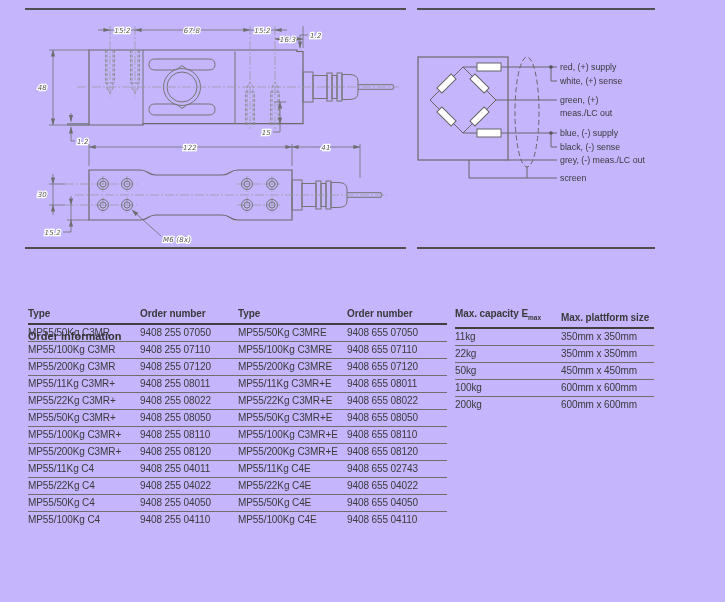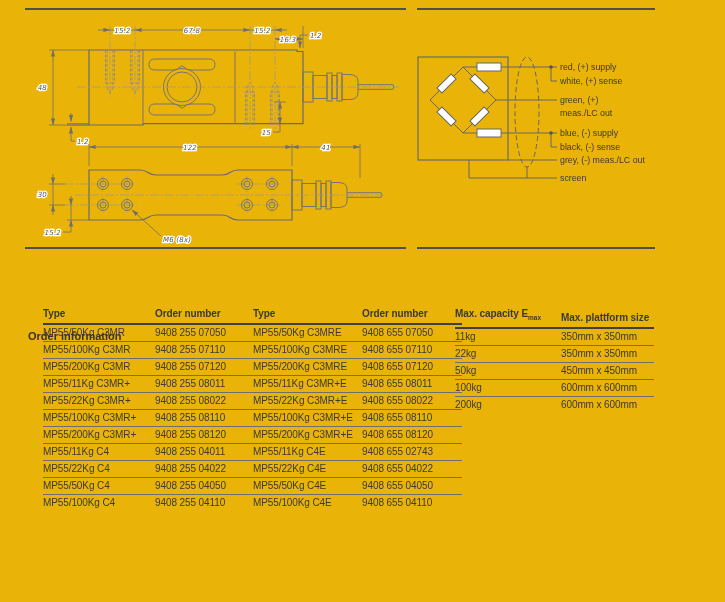--- a/index.html
+++ b/index.html
@@ -1,17 +1,17 @@
 <!DOCTYPE html>
 <html><head>
 <meta charset="utf-8">
 <style>
   html,body { margin:0; padding:0; background:#e8e8e8; }
   .page {
-    position:relative; width:725px; height:602px; background:#eab308;
+    position:relative; width:725px; height:602px; background:#c4b5fd;
     font-family:"Liberation Sans", sans-serif; color:#3a3a3a; overflow:hidden;
   }
   .figbox {
     position:absolute; top:8px; height:241px;
     border-top:2px solid #4f4f4f; border-bottom:2px solid #4f4f4f;
     box-sizing:border-box;
   }
   .figbox svg { display:block; }
   .fig-left  { left:25px;  width:381px; }
   .fig-right { left:417px; width:238px; }
@@ -27,21 +27,21 @@
   .tbl th {
     font-weight:bold; text-align:left; vertical-align:bottom;
     border-bottom:2.5px solid #3f3f3f; padding:2px 2px 4px 0;
     line-height:11px;
   }
   .tbl td {
     border-bottom:1.8px solid #6e6e6e; padding:2px 2px 3px 0;
     line-height:11px; white-space:nowrap; overflow:hidden;
   }
   .tbl tr:last-child td { border-bottom:none; }
-  .tbl-order    { left:43px;  top:306px; width:419px; }
+  .tbl-order    { left:28px;  top:306px; width:419px; }
   .tbl-capacity { left:455px; top:306px; width:199px; }
   .tbl sub { font-size:6.5px; letter-spacing:0; }
 
   
   .ln   { stroke:#757575; fill:none; stroke-width:1; }
   .ln2  { stroke:#6a6a6a; fill:none; stroke-width:1.2; }
   .dash { stroke:#8a8a8a; fill:none; stroke-width:0.9; stroke-dasharray:3 1.6; }
   .cl   { stroke:#9a9a9a; fill:none; stroke-width:0.7; stroke-dasharray:9 2 2 2; }
   .dim  { stroke:#6e6e6e; fill:none; stroke-width:0.8; }
   .dimtxt {
@@ -275,20 +275,26 @@
           <td>MP55/11Kg C3MR+E</td>
           <td>9408 655 08011</td>
         </tr>
         <tr>
           <td>MP55/22Kg C3MR+</td>
           <td>9408 255 08022</td>
           <td>MP55/22Kg C3MR+E</td>
           <td>9408 655 08022</td>
         </tr>
         <tr>
+          <td>MP55/50Kg C3MR+</td>
+          <td>9408 255 08050</td>
+          <td>MP55/50Kg C3MR+E</td>
+          <td>9408 655 08050</td>
+        </tr>
+        <tr>
           <td>MP55/100Kg C3MR+</td>
           <td>9408 255 08110</td>
           <td>MP55/100Kg C3MR+E</td>
           <td>9408 655 08110</td>
         </tr>
         <tr>
           <td>MP55/200Kg C3MR+</td>
           <td>9408 255 08120</td>
           <td>MP55/200Kg C3MR+E</td>
           <td>9408 655 08120</td>

